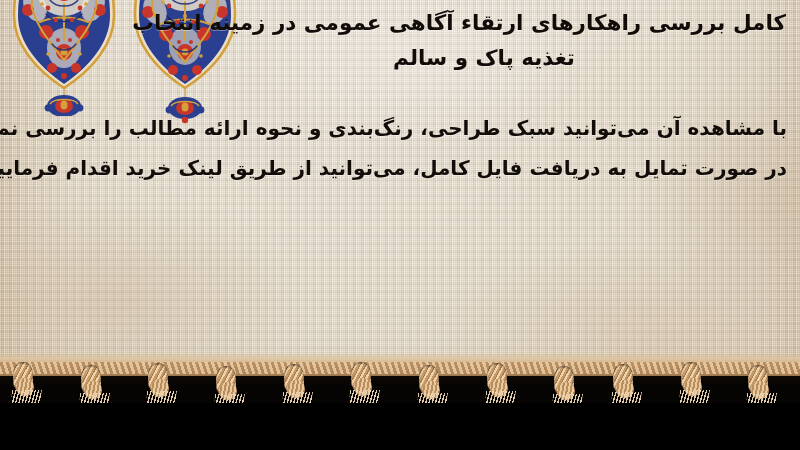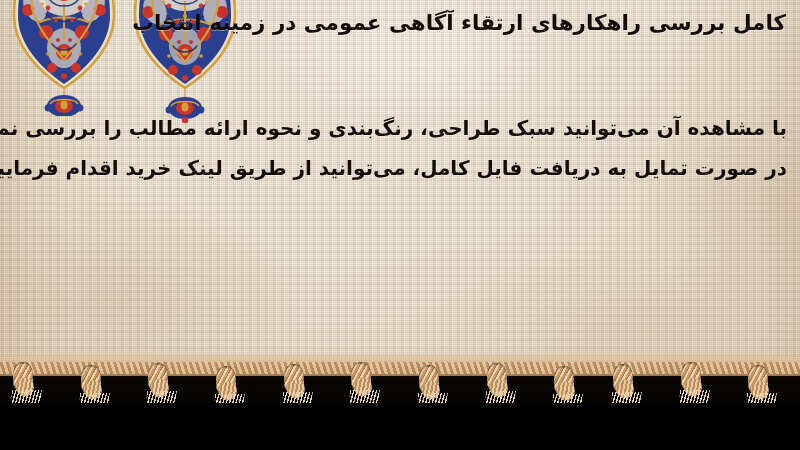--- a/index.html
+++ b/index.html
@@ -334,20 +334,21 @@
         <circle cx="68" cy="162" r="3.4" fill="#2a3f8f"></circle>
         <circle cx="52" cy="172" r="3.2" fill="#c8352a"></circle>
       </g>
     </svg>
   </div>
 
   <div class="text-layer">
 
     <div class="title">
       <span class="ln ln1">کامل بررسی راهکارهای ارتقاء آگاهی عمومی در زمینه انتخاب</span>
+      <span class="ln ln2">تغذیه پاک و سالم</span>
     </div>
 
     <div class="body-block">
       <span class="bl bl2">با مشاهده آن می‌توانید سبک طراحی، رنگ‌بندی و نحوه ارائه مطالب را بررسی نمایید</span>
       <span class="bl bl3">در صورت تمایل به دریافت فایل کامل، می‌توانید از طریق لینک خرید اقدام فرمایید</span>
     </div>
 
   </div>
 
   <div class="black-band"></div>

